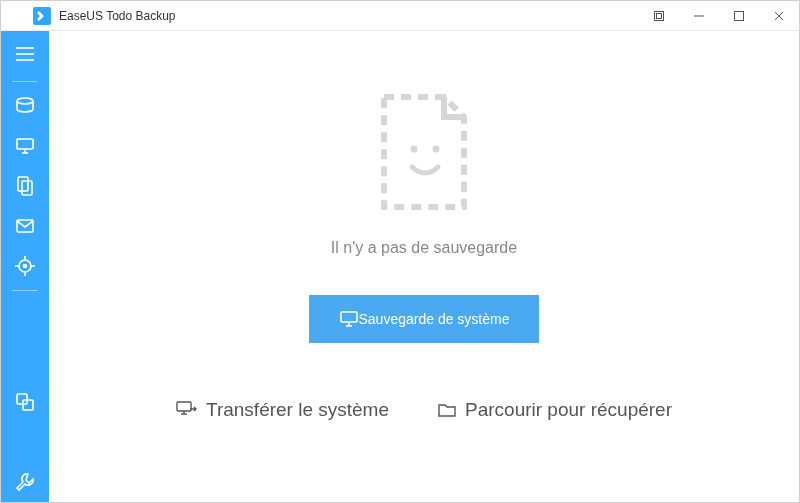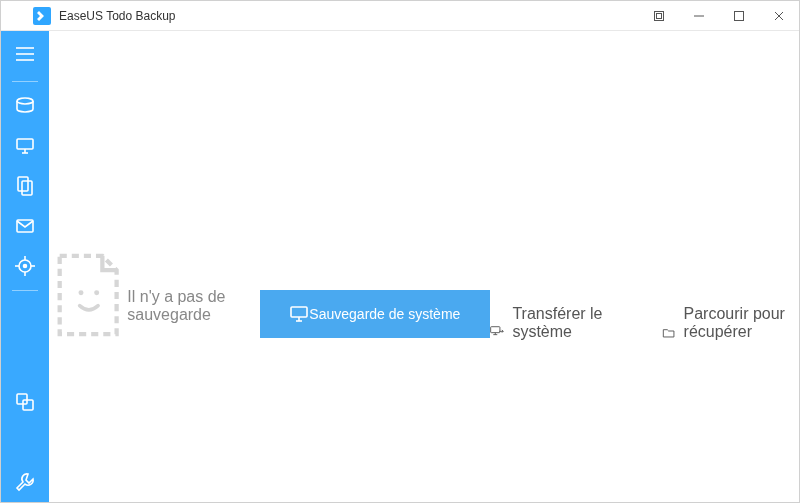--- a/index.html
+++ b/index.html
@@ -67,21 +67,21 @@
     width: 26px; height: 1px;
     background: rgba(255,255,255,0.45);
     margin: 4px 0;
   }
   .side-flex { flex: 1; }
 
   
   .main {
     flex: 1;
     display: flex;
-    flex-direction: row;
+    flex-direction: column;
     align-items: center;
     padding-top: 56px;
     background: #fff;
   }
   .placeholder-file {
     width: 110px;
   }
   .no-backup-text {
     margin-top: 22px;
     font-size: 16px;
@@ -99,22 +99,22 @@
     cursor: pointer;
   }
   .primary-btn svg { display:block; }
 
   .bottom-links {
     margin-top: 56px;
     display: flex;
     gap: 48px;
   }
   .link-item {
-    display: flex; align-items: flex-end; gap: 8px;
-    font-size: 16px; color: #555;
+    display: flex; align-items: center; gap: 8px;
+    font-size: 19px; color: #555;
     cursor: pointer;
   }
   .link-item svg { display:block; }
 </style>
 </head>
 <body>
 
 <div class="titlebar">
   <div class="app-logo">
     <svg width="10" height="10" viewBox="0 0 10 10">

